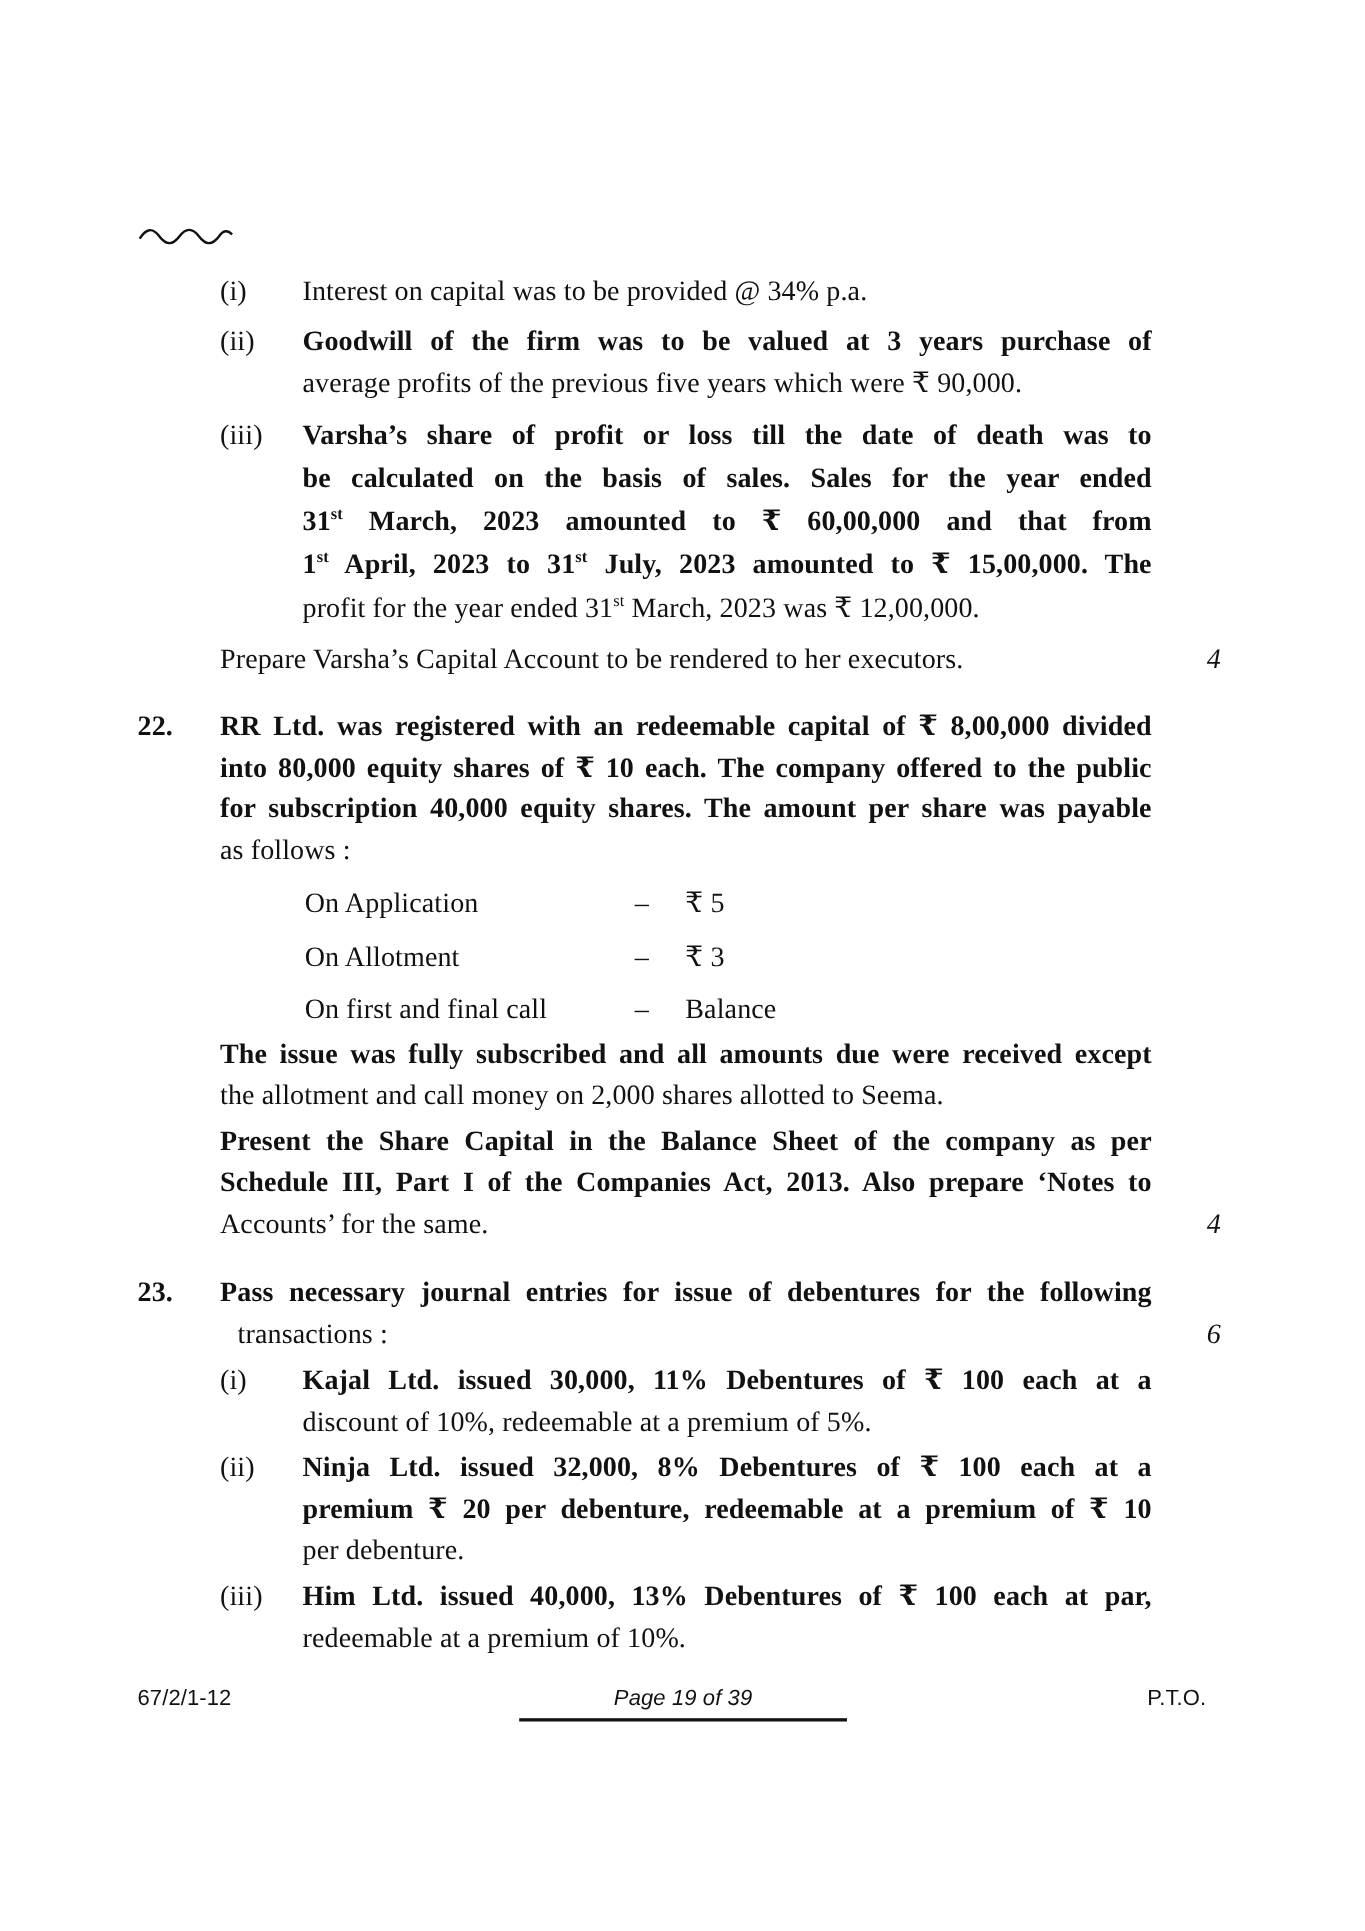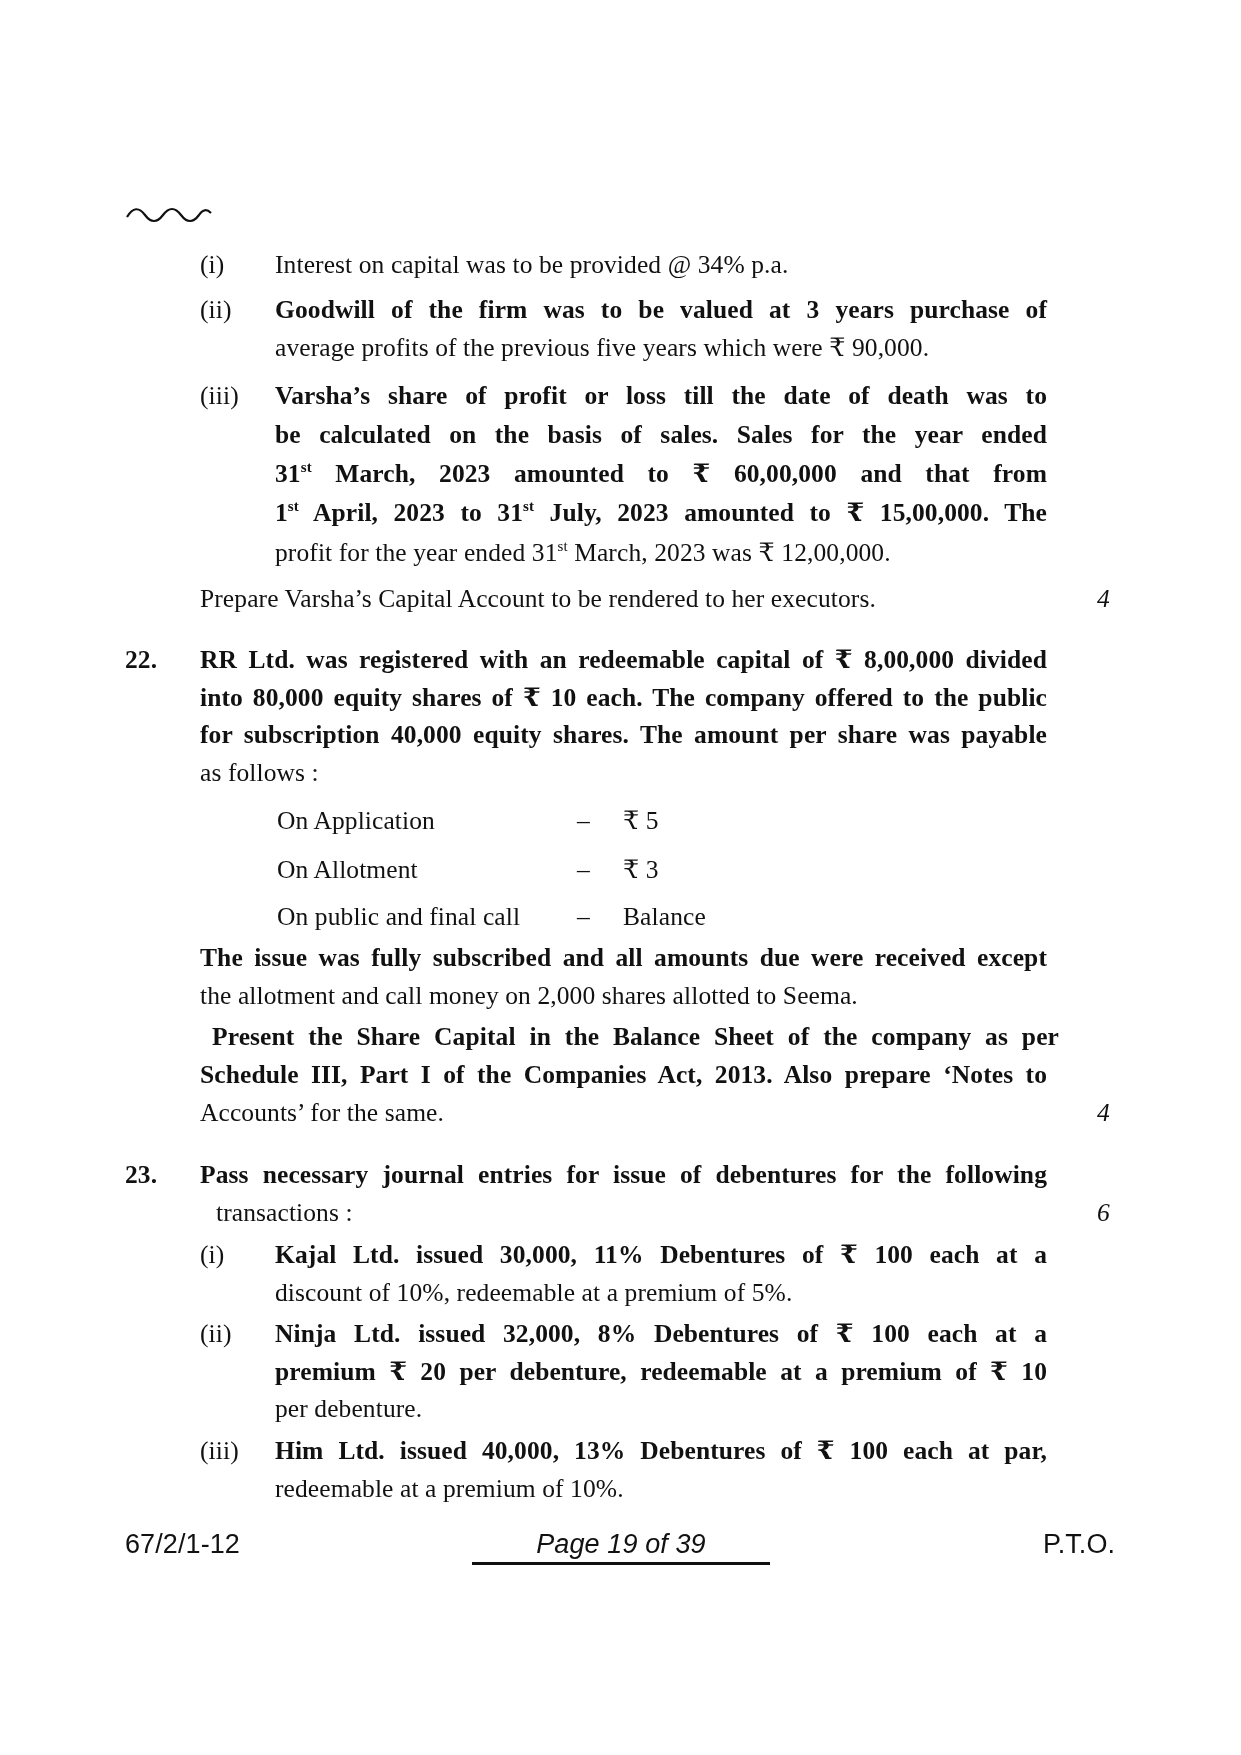--- a/index.html
+++ b/index.html
@@ -61,21 +61,21 @@
       line-height: 30px;
     }
     sup {
       font-size: 15px;
       vertical-align: 10px;
       line-height: 0;
       margin-top: 28px;
     }
     .footer {
       font-family: "Liberation Sans", "DejaVu Sans", sans-serif;
-      font-size: 27px;
+      font-size: 20px;
       position: absolute;
       top: 1529px;
       line-height: 30px;
     }
     .footer-center {
       position: absolute;
       left: 472px;
       top: 1529px;
       width: 298px;
       text-align: center;
@@ -130,29 +130,29 @@
 
     <div>
       <span class="tbl-label" style="top:806px">On Application</span>
       <span class="tbl-dash" style="top:806px">–</span>
       <span class="tbl-val" style="top:806px">₹ 5</span>
 
       <span class="tbl-label" style="top:855px">On Allotment</span>
       <span class="tbl-dash" style="top:855px">–</span>
       <span class="tbl-val" style="top:855px">₹ 3</span>
 
-      <span class="tbl-label" style="top:902px">On public and final call</span>
+      <span class="tbl-label" style="top:902px">On first and final call</span>
       <span class="tbl-dash" style="top:902px">–</span>
       <span class="tbl-val" style="top:902px">Balance</span>
     </div>
 
     <div class="line just" style="left:200px; top:943px; width:847px">The issue was fully subscribed and all amounts due were received except</div>
     <span class="line" style="left:200px; top:981px">the allotment and call money on 2,000 shares allotted to Seema.</span>
 
-    <div class="line just" style="left:212px; top:1022px; width:847px">Present the Share Capital in the Balance Sheet of the company as per</div>
+    <div class="line just" style="left:200px; top:1022px; width:847px">Present the Share Capital in the Balance Sheet of the company as per</div>
     <div class="line just" style="left:200px; top:1060px; width:847px">Schedule III, Part I of the Companies Act, 2013. Also prepare ‘Notes to</div>
     <span class="line" style="left:200px; top:1098px">Accounts’ for the same.</span>
     <span class="marks" style="top:1098px">4</span>
   </div>
 
   <div>
     <span class="qnum" style="left:125px; top:1160px">23.</span>
     <div class="line just" style="left:200px; top:1160px; width:847px">Pass necessary journal entries for issue of debentures for the following</div>
     <span class="line" style="left:216px; top:1198px">transactions :</span>
     <span class="marks" style="top:1198px">6</span>

